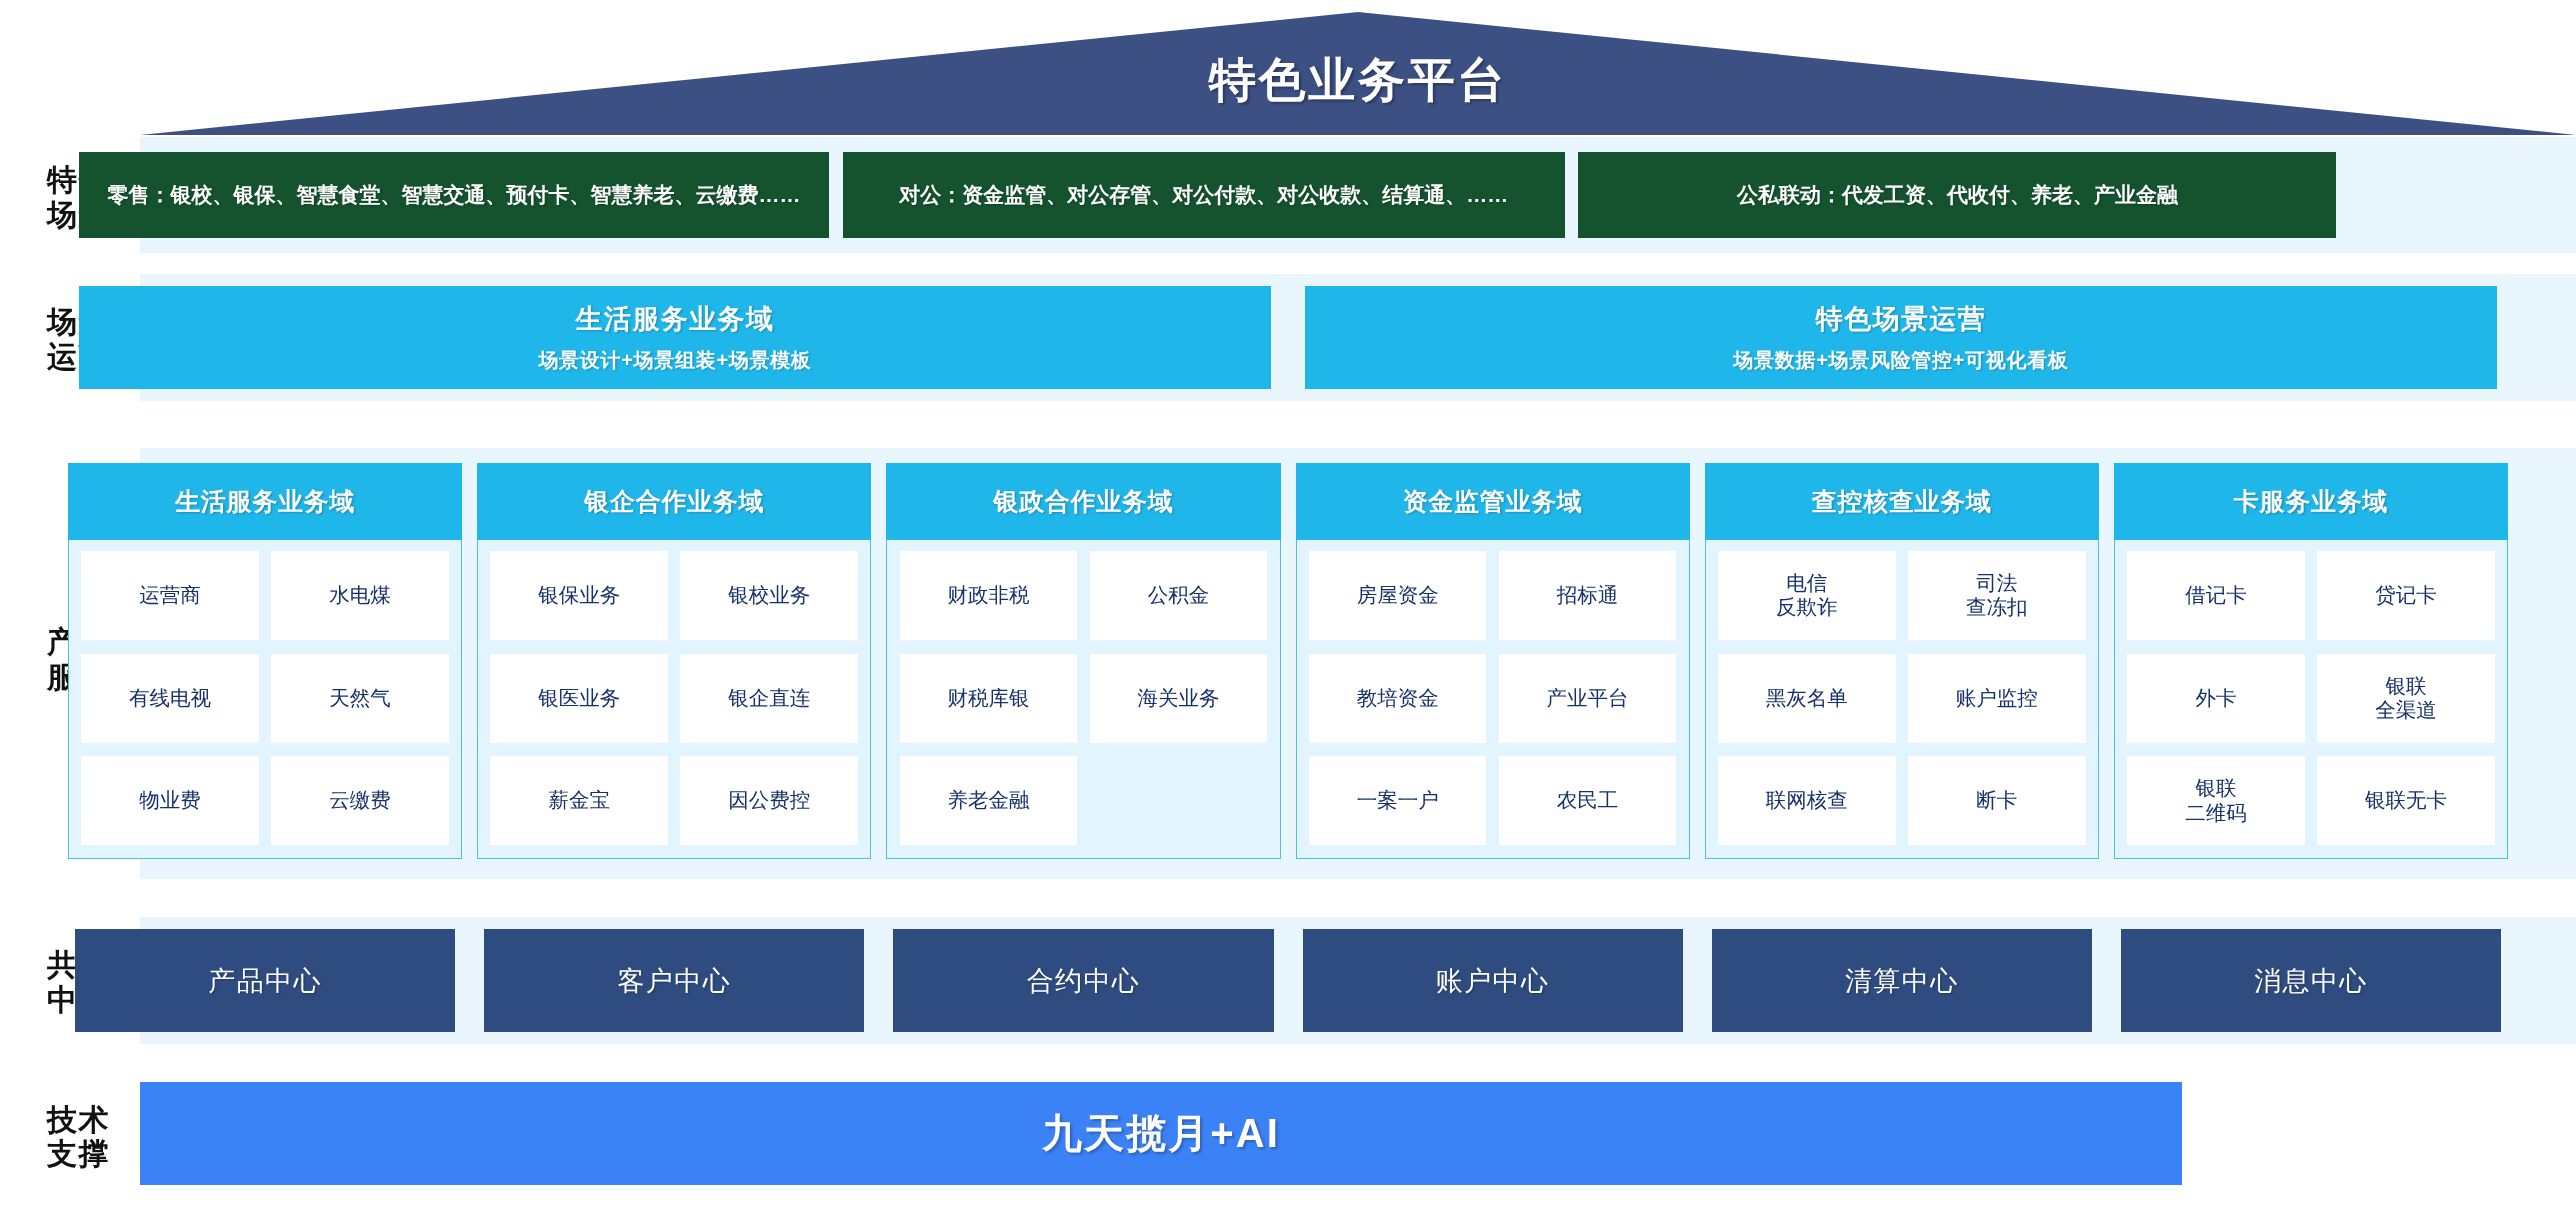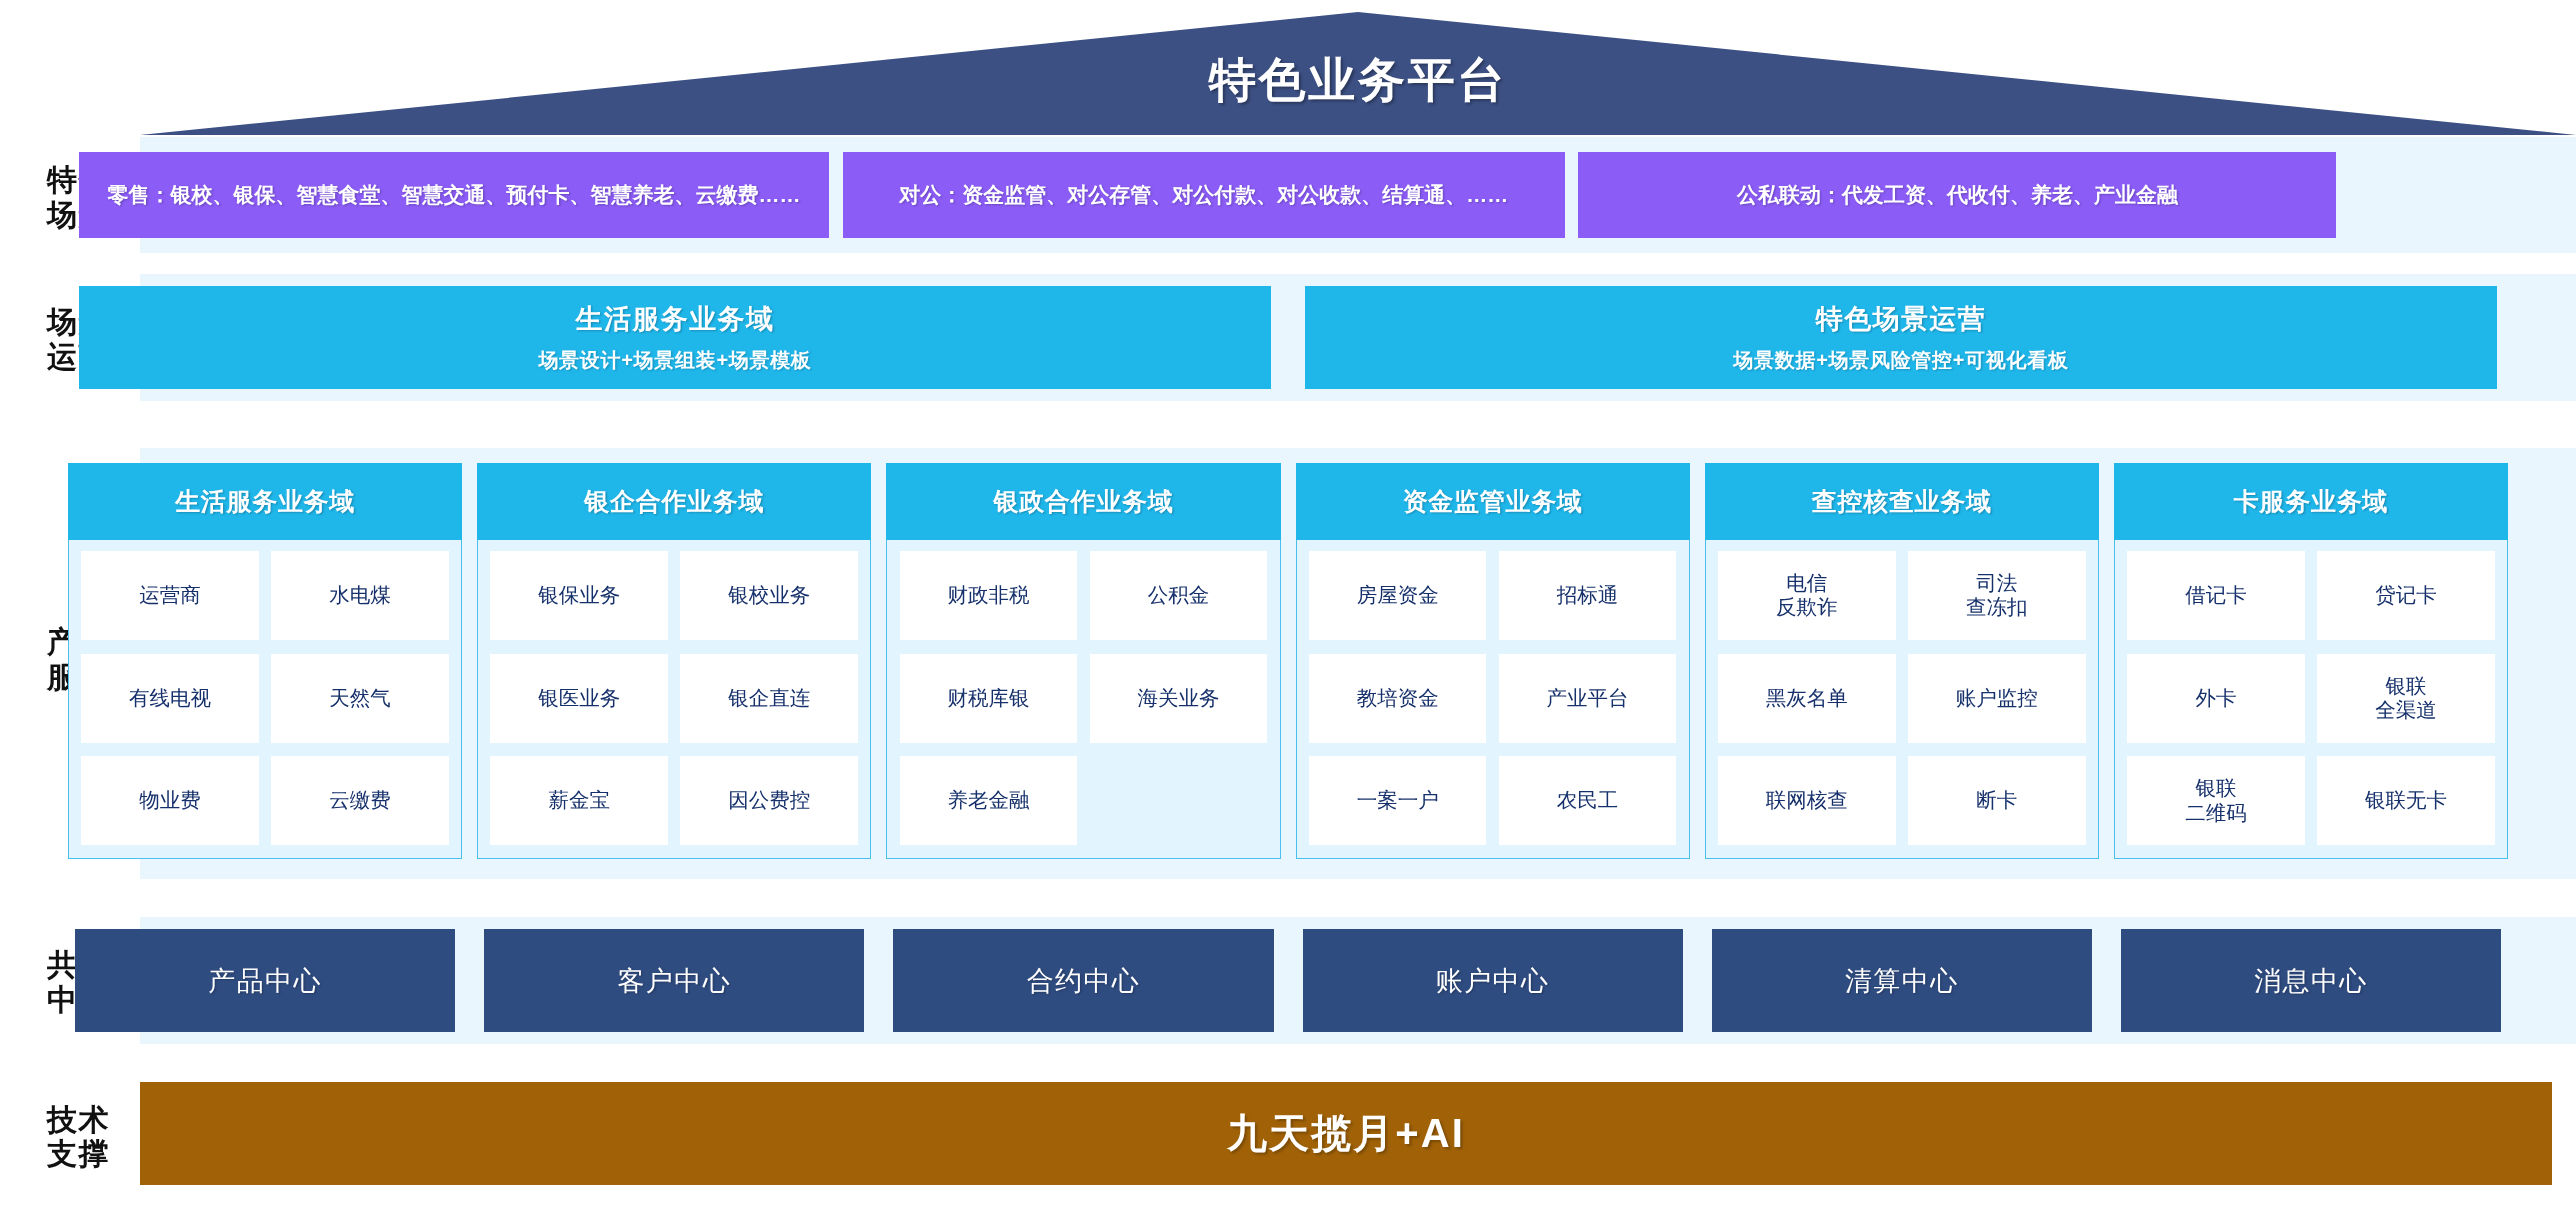--- a/index.html
+++ b/index.html
@@ -61,21 +61,21 @@
   #row-scenarios { top: 137px; height: 116px; }
   #row-scenarios .row-panel { top: 0; height: 116px; }
   #row-scenarios .row-label { top: 26px; }
   .scenario-strip {
     position: absolute;
     left: 79px; right: 79px; top: 15px; bottom: 15px;
     display: flex;
     gap: 13.7px;
   }
   .scenario-box {
-    background: #8b5cf6;
+    background: #14532d;
     color: #ffffff;
     font-size: 21px;
     font-weight: bold;
     line-height: 1.42;
     display: flex;
     align-items: center;
     justify-content: center;
     text-align: right;
     padding: 4.1px 18px;
     text-shadow: 1.4px 1.4px 2.1px rgba(0,0,0,0.22);
@@ -186,23 +186,23 @@
     justify-content: center;
     text-shadow: 1.4px 1.4px 2.1px rgba(0,0,0,0.25);
   }
 
   
   #row-tech { top: 1082px; height: 110px; }
   #row-tech .row-label { top: 20.5px; }
   .tech-bar {
     position: absolute;
     left: 140px;
-    width: 2412px;
+    width: 2042px;
     top: 0; height: 103px;
-    background: #a16207;
+    background: #3b82f6;
     color: #ffffff;
     font-size: 40px;
     font-weight: bold;
     letter-spacing: 2.1px;
     display: flex;
     align-items: center;
     justify-content: center;
     text-shadow: 2.1px 2.1px 2.7px rgba(0,0,0,0.25);
   }
 </style>

